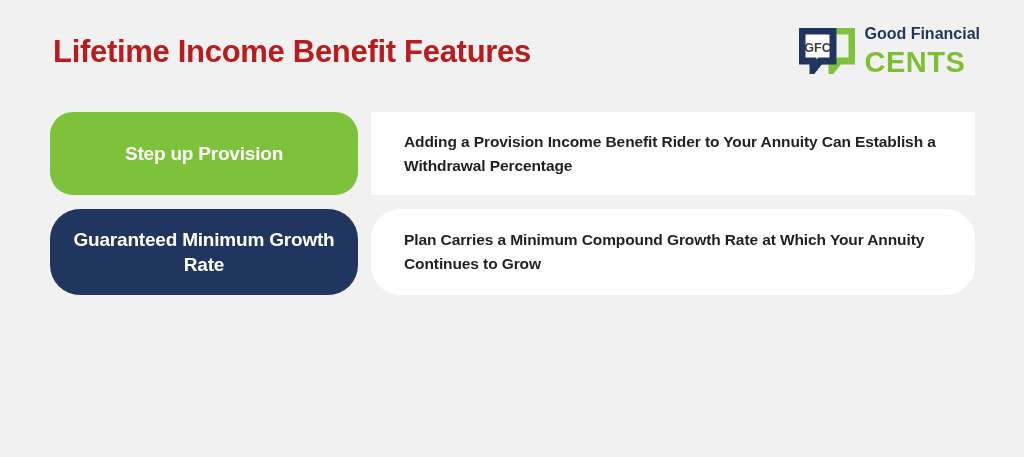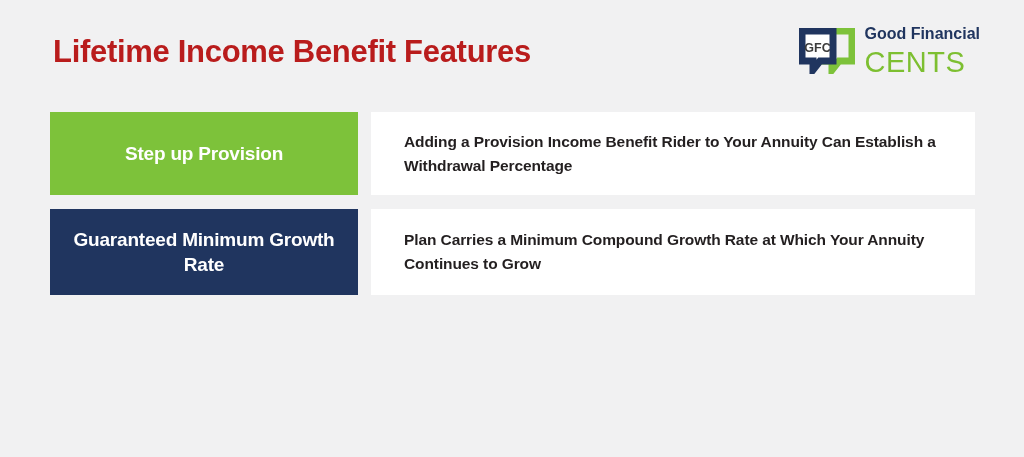--- a/index.html
+++ b/index.html
@@ -63,21 +63,21 @@
   }
   .logo-line1 {
     font-size: 16px;
     font-weight: bold;
     color: #20355f;
     letter-spacing: 0px;
     margin-bottom: 7px;
   }
   .logo-line2 {
     font-size: 29px;
-    font-weight: normal;
+    font-weight: bold;
     color: #7dbf31;
     letter-spacing: 0.5px;
     line-height: 0.95;
   }
 
   
   .rows {
     position: absolute;
     left: 50px;
     top: 112px;
@@ -97,20 +97,21 @@
     flex: 0 0 308px;
     display: flex;
     align-items: center;
     justify-content: center;
     text-align: center;
     box-sizing: border-box;
     padding: 10px 18px;
   }
   .label-card.green {
     background: #7dc23a;
+    border-radius: 23px;
   }
   .label-card.navy {
     background: #20355f;
   }
   .label-text {
     color: #ffffff;
     font-size: 19px;
     font-weight: bold;
     line-height: 1.32;
     letter-spacing: -0.2px;
@@ -127,21 +128,21 @@
   }
   .desc-text {
     color: #231f20;
     font-size: 15.5px;
     font-weight: bold;
     line-height: 1.52;
     letter-spacing: -0.1px;
   }
 
   .row-1 .label-card, .row-1 .desc-card { height: 83px; }
-  .row-2 .label-card, .row-2 .desc-card { height: 86px; }
+  .row-2 .label-card, .row-2 .desc-card { height: 86px; border-radius: 30px; }
   .row-3 .label-card, .row-3 .desc-card { height: 85px; }
 </style>
 </head>
 <body>
 
 <div class="header">
   <h1 class="page-title">Lifetime Income Benefit Features</h1>
 
   <div class="logo">
     <div class="logo-mark">

